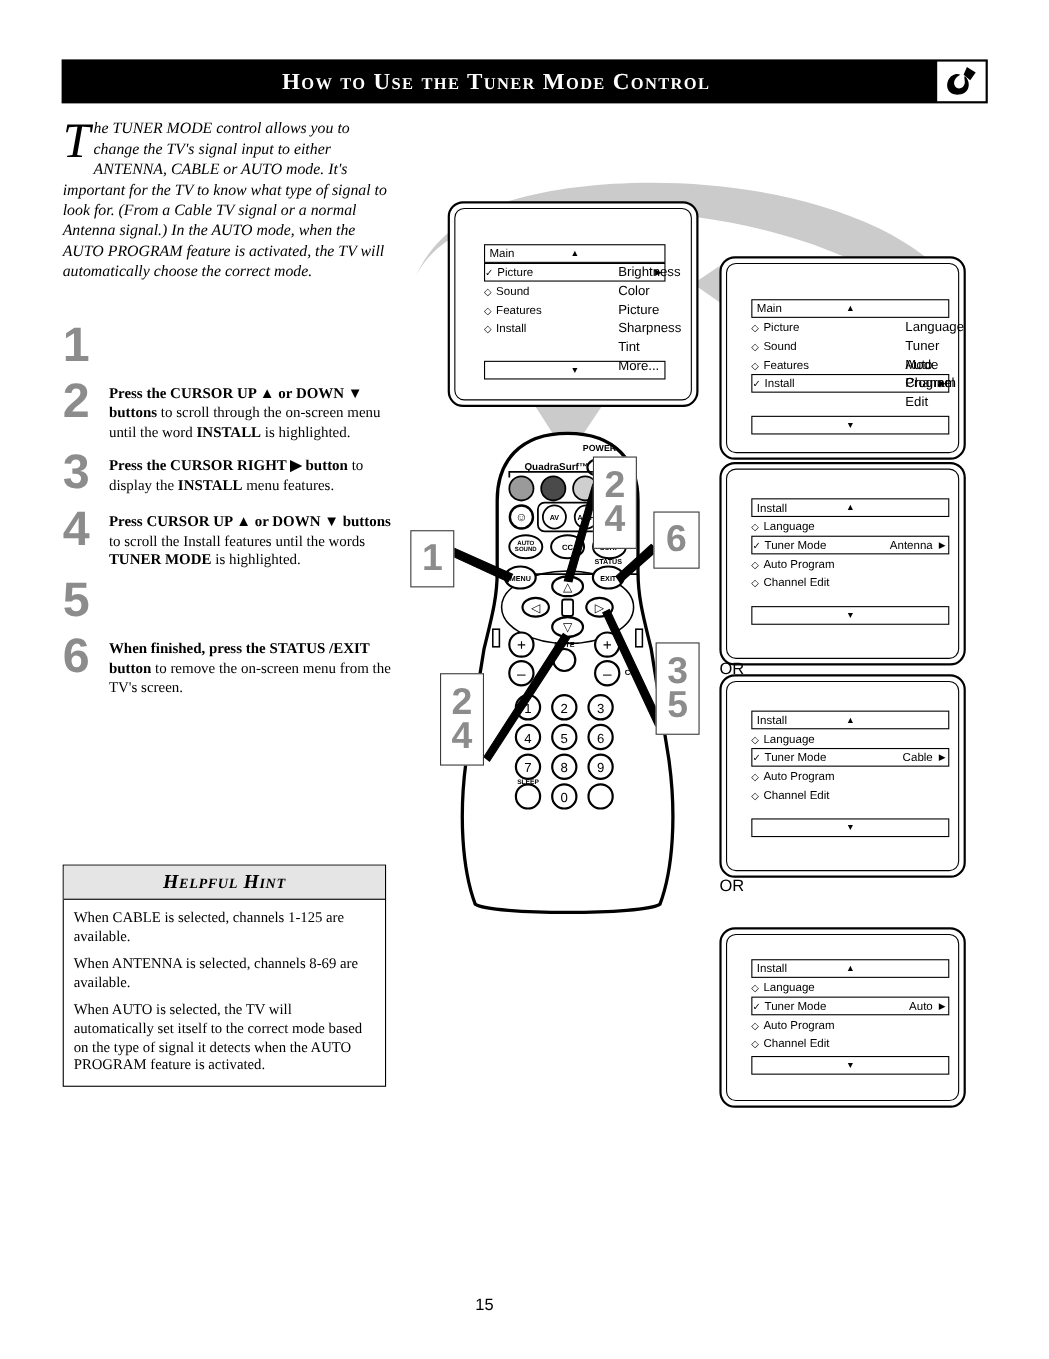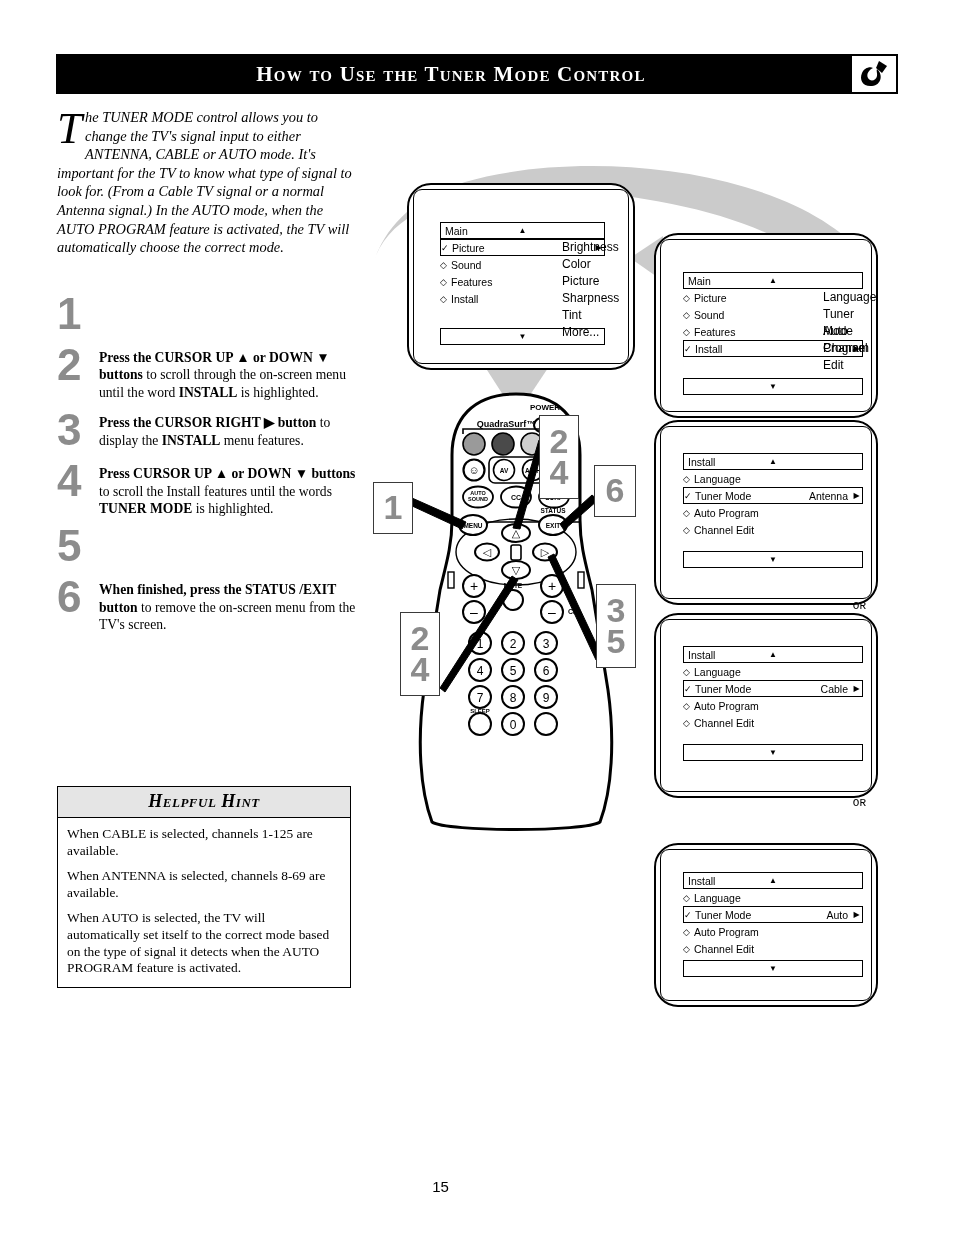--- a/index.html
+++ b/index.html
@@ -62,21 +62,21 @@
     background:#e5e5e5;border-bottom:1.4px solid #000;
     text-align:center;font-size:18px;font-style:italic;font-weight:bold;
     font-variant:small-caps;padding:4px 0 5px 0;letter-spacing:0.5px;
   }
   .hint-body{padding:8px 9px 10px 9px;}
   .hint-p{font-size:13.4px;line-height:16.6px;margin:0 0 9px 0;}
   .hint-p:last-child{margin-bottom:0;}
 
   
   .tv{
-    position:absolute;border:2.2px solid #000;border-radius:24px;
+    position:absolute;border:2.2px solid #000;border-radius:14px;
     background:#fff;padding:4px;
   }
   .tv-inner{
     width:100%;height:100%;border:1.6px solid #000;border-radius:9px;
     box-sizing:border-box;position:relative;background:#fff;
   }
   .osd-bar{
     border:1.3px solid #000;height:17px;box-sizing:border-box;
     position:relative;display:flex;align-items:center;
     font-family:"Liberation Sans", sans-serif;font-size:10.5px;
@@ -92,22 +92,22 @@
   .osd-row .mark{width:11px;text-align:left;font-size:9px;}
   .osd-row .name{flex:1;}
   .osd-row .val{padding-right:3px;}
   .osd-row .arr{width:11px;text-align:center;font-size:8px;}
   .osd-row.sel{border:1.3px solid #000;}
   .osd-left{position:absolute;}
   .osd-right{position:absolute;font-family:"Liberation Sans", sans-serif;font-size:12px;}
   .osd-right div{height:17px;line-height:17px;}
 
   .or-label{
-    position:absolute;width:212px;text-align:right;
-    font-family:Liberation Mono, monospace;font-size:11px;color:#000;
+    position:absolute;width:212px;text-align:left;
+    font-family:Liberation Sans, sans-serif;font-size:15px;color:#000;
   }
 
   
   .callout{
     position:absolute;border:1.6px solid #3a3a3a;background:#ffffff;
     font-family:"Liberation Sans", sans-serif;font-weight:bold;
     color:#8c8c8c;text-align:center;z-index:6;
   }
   .callout span{display:block;line-height:0.92em;}
 

